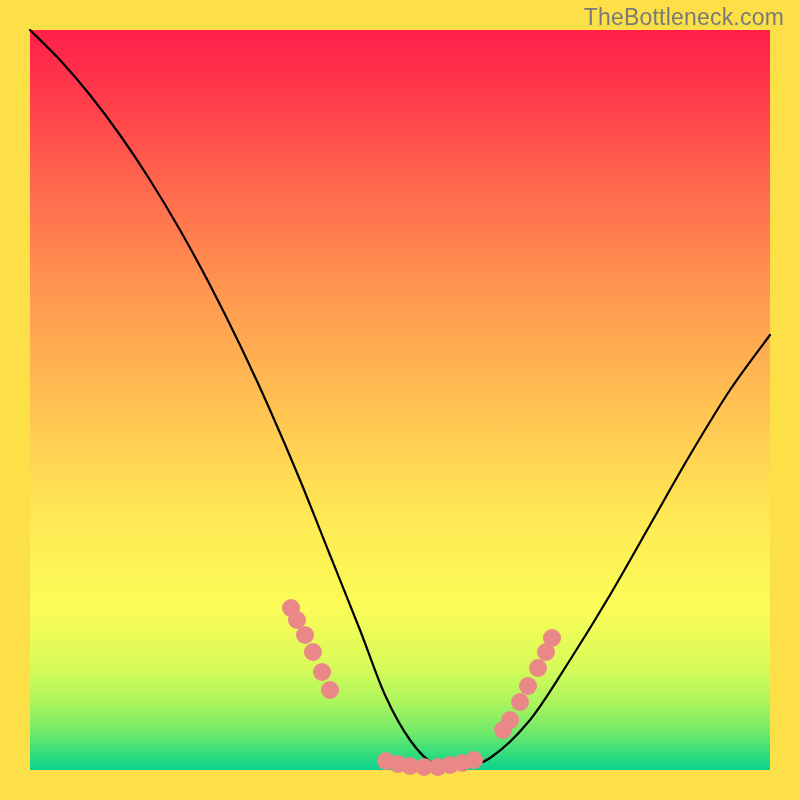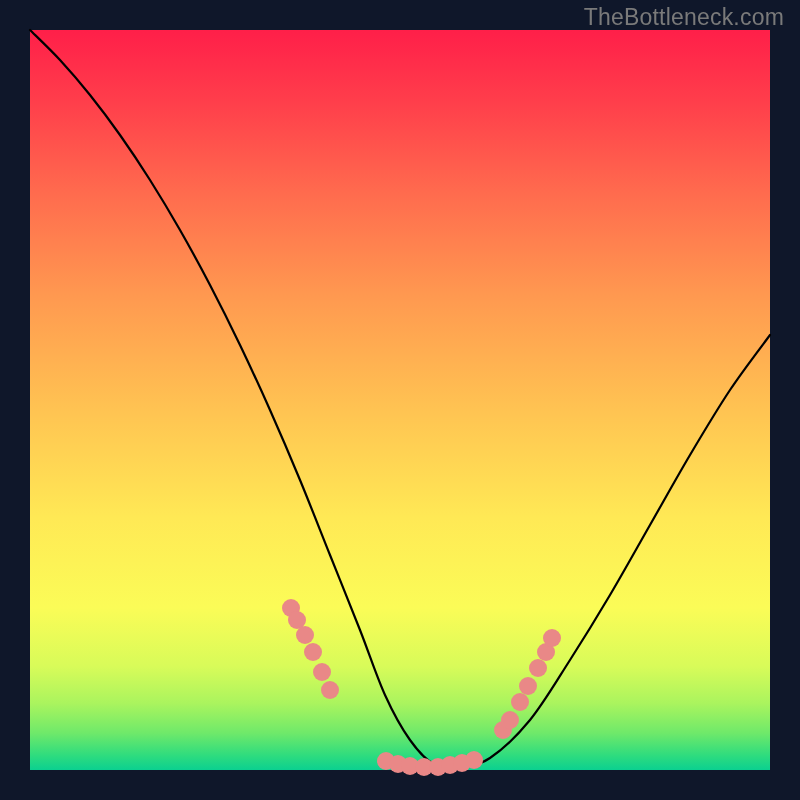--- a/index.html
+++ b/index.html
@@ -1,21 +1,21 @@
 <!DOCTYPE html>
 <html><head>
 <meta charset="utf-8">
 <style>
   * { margin: 0; padding: 0; box-sizing: border-box; }
   html, body { width: 800px; height: 800px; overflow: hidden; background: #000; }
   .frame {
     position: absolute;
     left: 0; top: 0;
     width: 800px; height: 800px;
-    background: #0f172a;
+    background: #fde047;
   }
   .watermark {
     position: absolute;
     top: 4px;
     right: 16px;
     color: #7a7a7a;
     font-family: Arial, Helvetica, sans-serif;
     font-size: 23px;
     letter-spacing: 0.2px;
     font-weight: 500;

